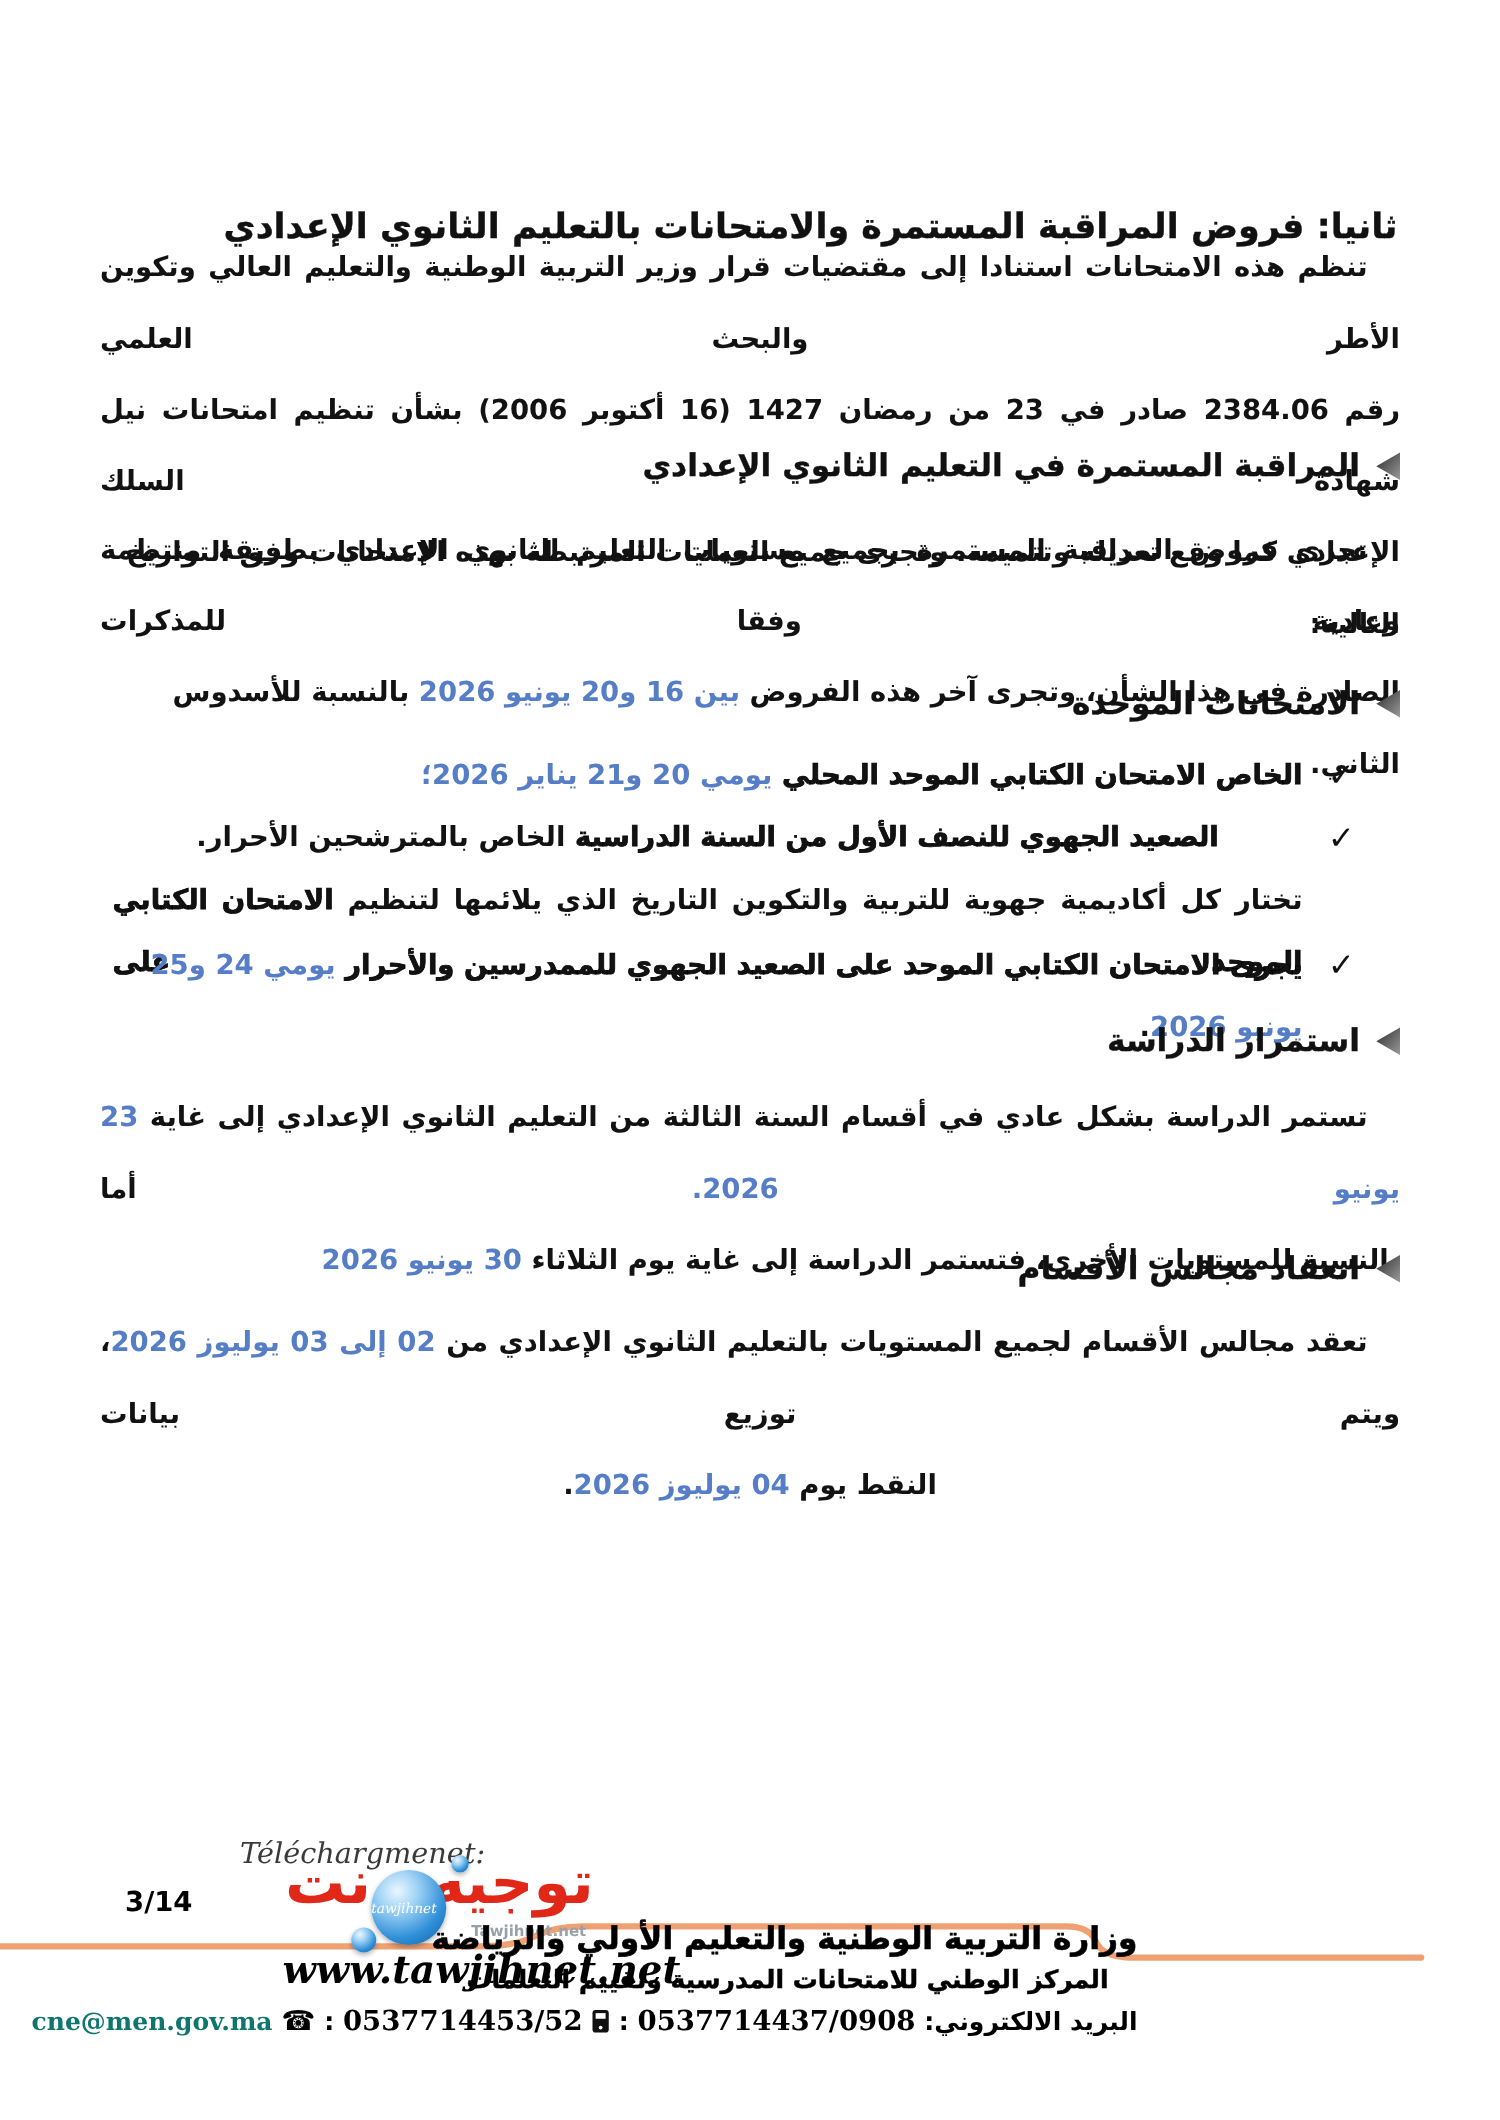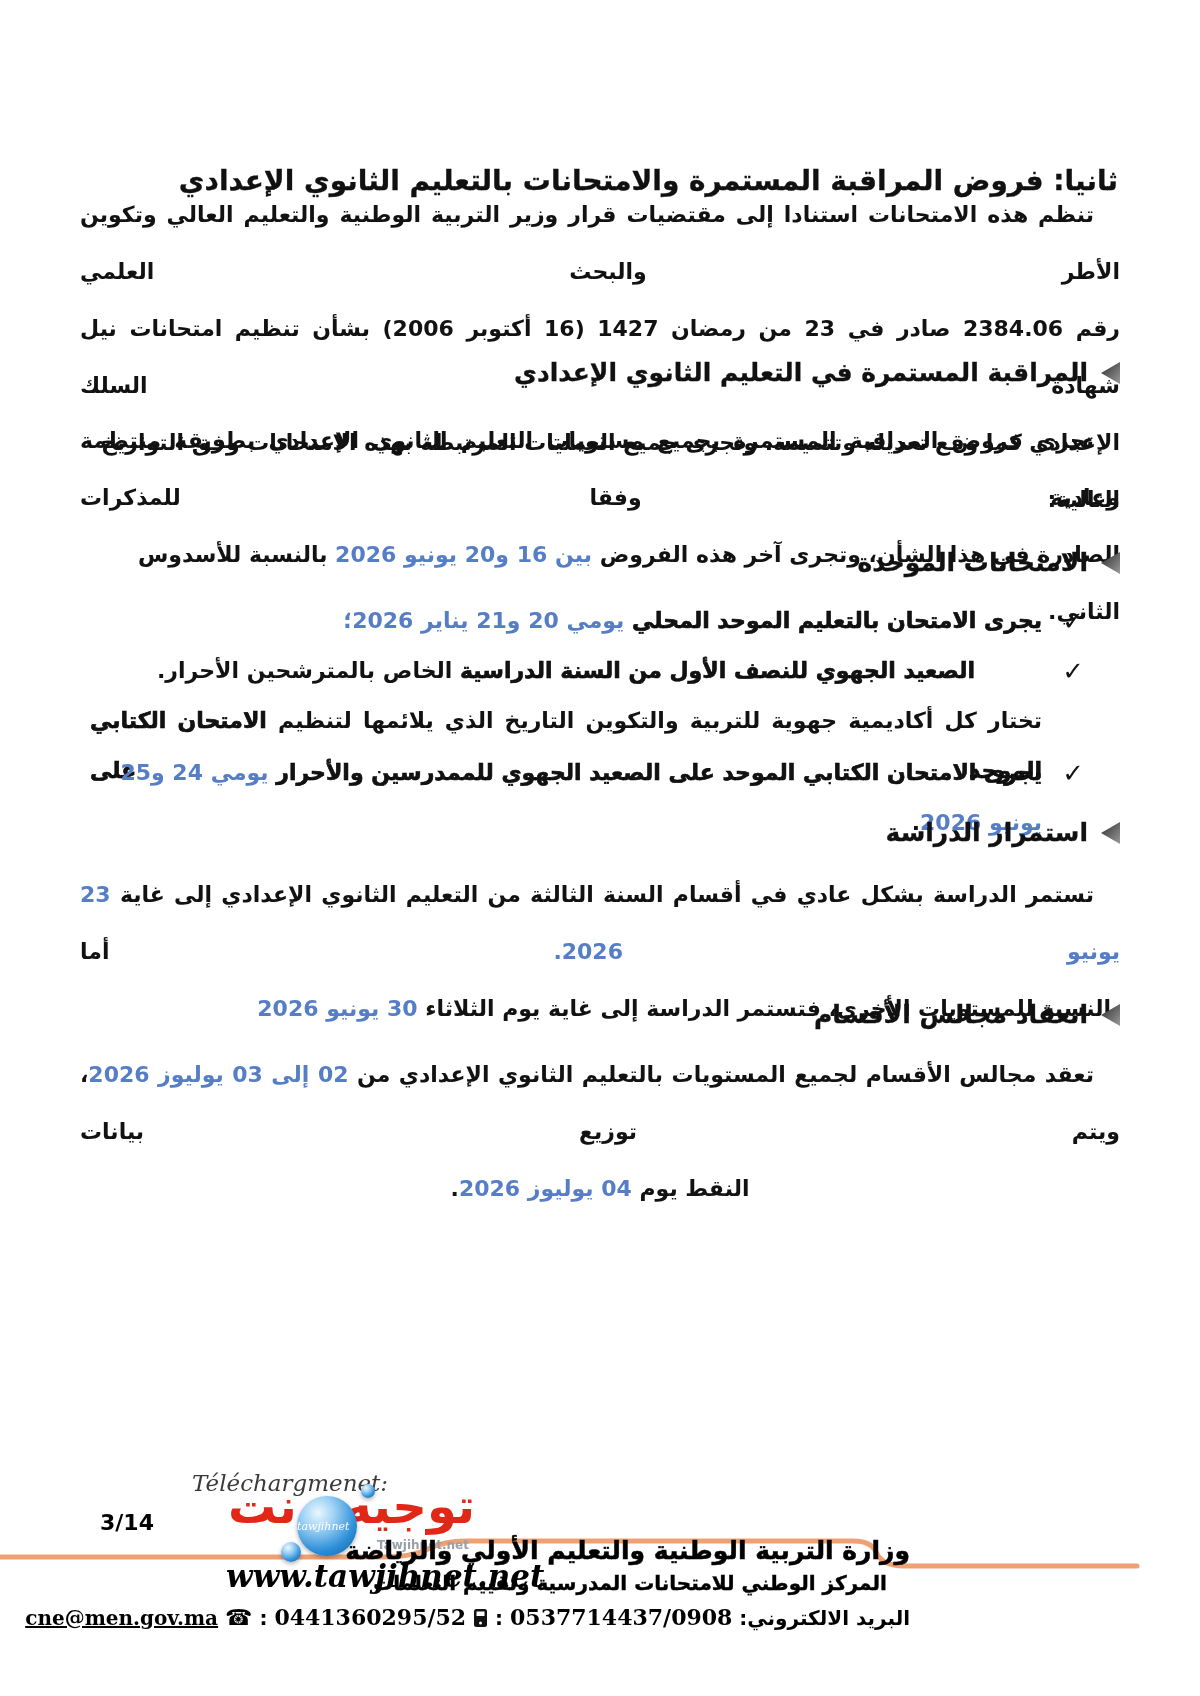--- a/index.html
+++ b/index.html
@@ -53,21 +53,21 @@
   .ball-text{font-family:"DejaVu Serif",serif;font-style:italic;font-size:11px;color:#fff;white-space:nowrap;}
   .logo-caption{position:absolute;right:6px;top:48px;font-size:12px;color:#98a0a8;font-weight:bold;}
   .siteurl{
     position:absolute;left:226px;top:1558px;font-family:"DejaVu Serif",serif;font-style:italic;
     font-weight:bold;font-size:31px;color:#000;direction:ltr;
   }
   .ministry{position:absolute;right:290px;top:1534px;width:560px;text-align:center;color:#000;}
   .ministry-l1{font-size:25px;font-weight:bold;white-space:nowrap;-webkit-text-stroke:.5px #000;line-height:34px;}
   .ministry-l2{font-size:20px;font-weight:bold;white-space:nowrap;-webkit-text-stroke:.4px #000;line-height:30px;}
   .contact{margin-top:4px;font-size:20px;font-weight:bold;white-space:nowrap;line-height:30px;}
-  .c-email{color:#000000;text-decoration:underline;font-family:"DejaVu Serif",serif;font-weight:bold;direction:ltr;unicode-bidi:embed;cursor:pointer;}
+  .c-email{color:#0f766e;font-family:"DejaVu Serif",serif;font-weight:bold;direction:ltr;unicode-bidi:embed;cursor:pointer;}
   .c-num{font-family:"DejaVu Serif",serif;font-weight:bold;font-size:22px;direction:ltr;unicode-bidi:embed;}
   .c-phone-glyph{font-size:22px;}
   .fax-svg{vertical-align:-3px;}
 </style>
 </head>
 <body>
 
 <div class="page">
 
   <div class="title">ثانيا: فروض المراقبة المستمرة والامتحانات بالتعليم الثانوي الإعدادي</div>
@@ -98,21 +98,21 @@
   <div class="heading" style="top:548px">
     <svg class="arrow" width="20" height="24" viewBox="0 0 20 24">
       <polygon points="20,1 20,23 1,12" fill="url(#ag)"></polygon>
     </svg>
     <span>الامتحانات الموحدة</span>
   </div>
 
   <div class="item" style="top:596px">
     <span class="check">✓</span>
     <div class="item-text">
-        <div class="line r"><span class="run s">يجرى الامتحان بالتعليم الموحد المحلي </span><span class="run b">يومي 20 و21 يناير 2026؛</span></div>
+        <div class="line r"><span class="run s">الخاص الامتحان الكتابي الموحد المحلي </span><span class="run b">يومي 20 و21 يناير 2026؛</span></div>
       </div>
   </div>
   <div class="item" style="top:646px">
     <span class="check">✓</span>
     <div class="item-text">
         <div class="line c"><span class="run s">الصعيد الجهوي للنصف الأول من السنة الدراسية</span><span class="run n"> الخاص بالمترشحين الأحرار.</span></div>
         <div class="line j"><span class="run n">تختار كل أكاديمية جهوية للتربية والتكوين التاريخ الذي يلائمها لتنظيم </span><span class="run s">الامتحان الكتابي الموحد على</span></div>
       </div>
   </div>
   <div class="item" style="top:748px">
@@ -165,21 +165,21 @@
   <div class="siteurl">www.tawjihnet.net</div>
 
   <div class="ministry">
     <div class="ministry-l1">وزارة التربية الوطنية والتعليم الأولي والرياضة</div>
     <div class="ministry-l2">المركز الوطني للامتحانات المدرسية وتقييم التعلمات</div>
     <div class="contact">
       <span>البريد الالكتروني:</span>
       <a class="c-email">cne@men.gov.ma</a>
       <span class="c-phone-glyph">☎</span>
       <span> : </span>
-      <span class="c-num">0441360295/52</span>
+      <span class="c-num">0537714453/52</span>
       <svg class="fax-svg" width="15" height="20" viewBox="0 0 15 20">
         <rect x="1" y="1" width="13" height="18" rx="2.5" fill="#111"></rect>
         <rect x="3.5" y="3.5" width="8" height="4.5" fill="#fff"></rect>
         <circle cx="7.5" cy="15" r="1.5" fill="#fff"></circle>
       </svg>
       <span> : </span>
       <span class="c-num">0537714437/0908</span>
     </div>
   </div>
 

